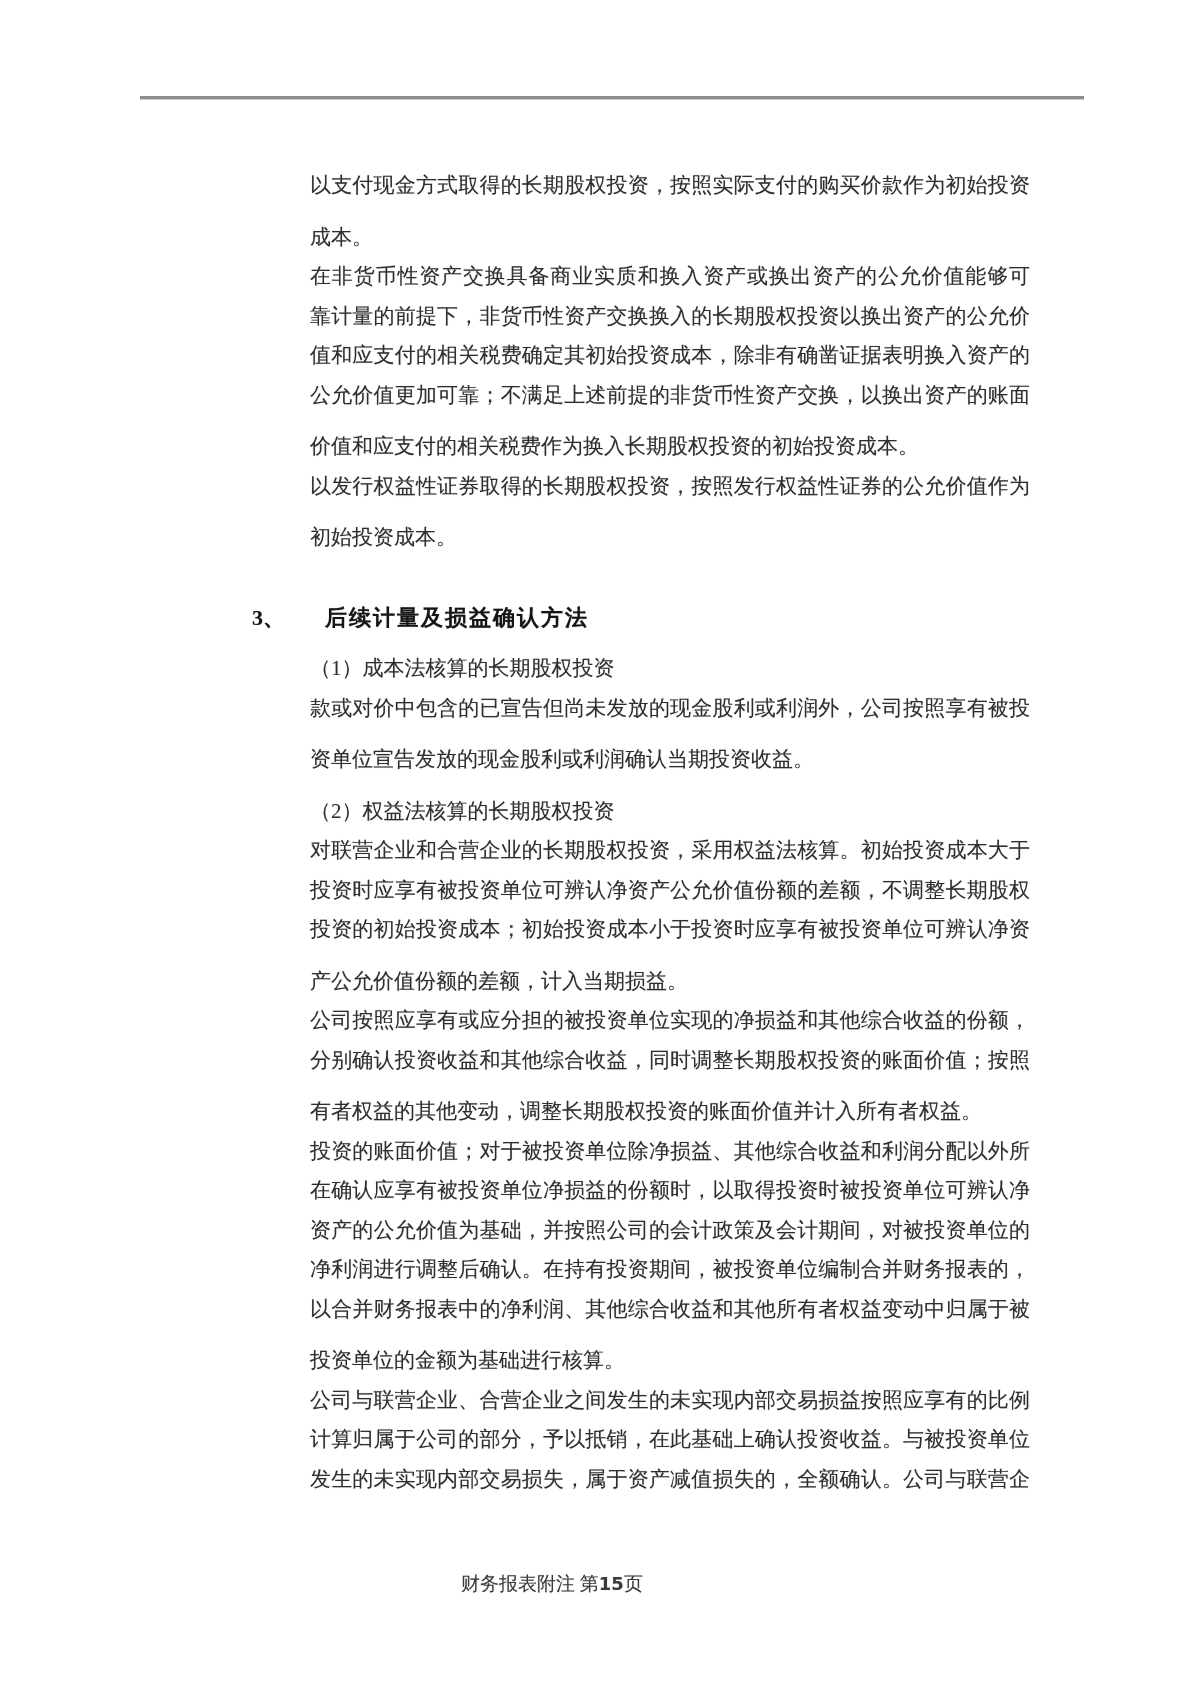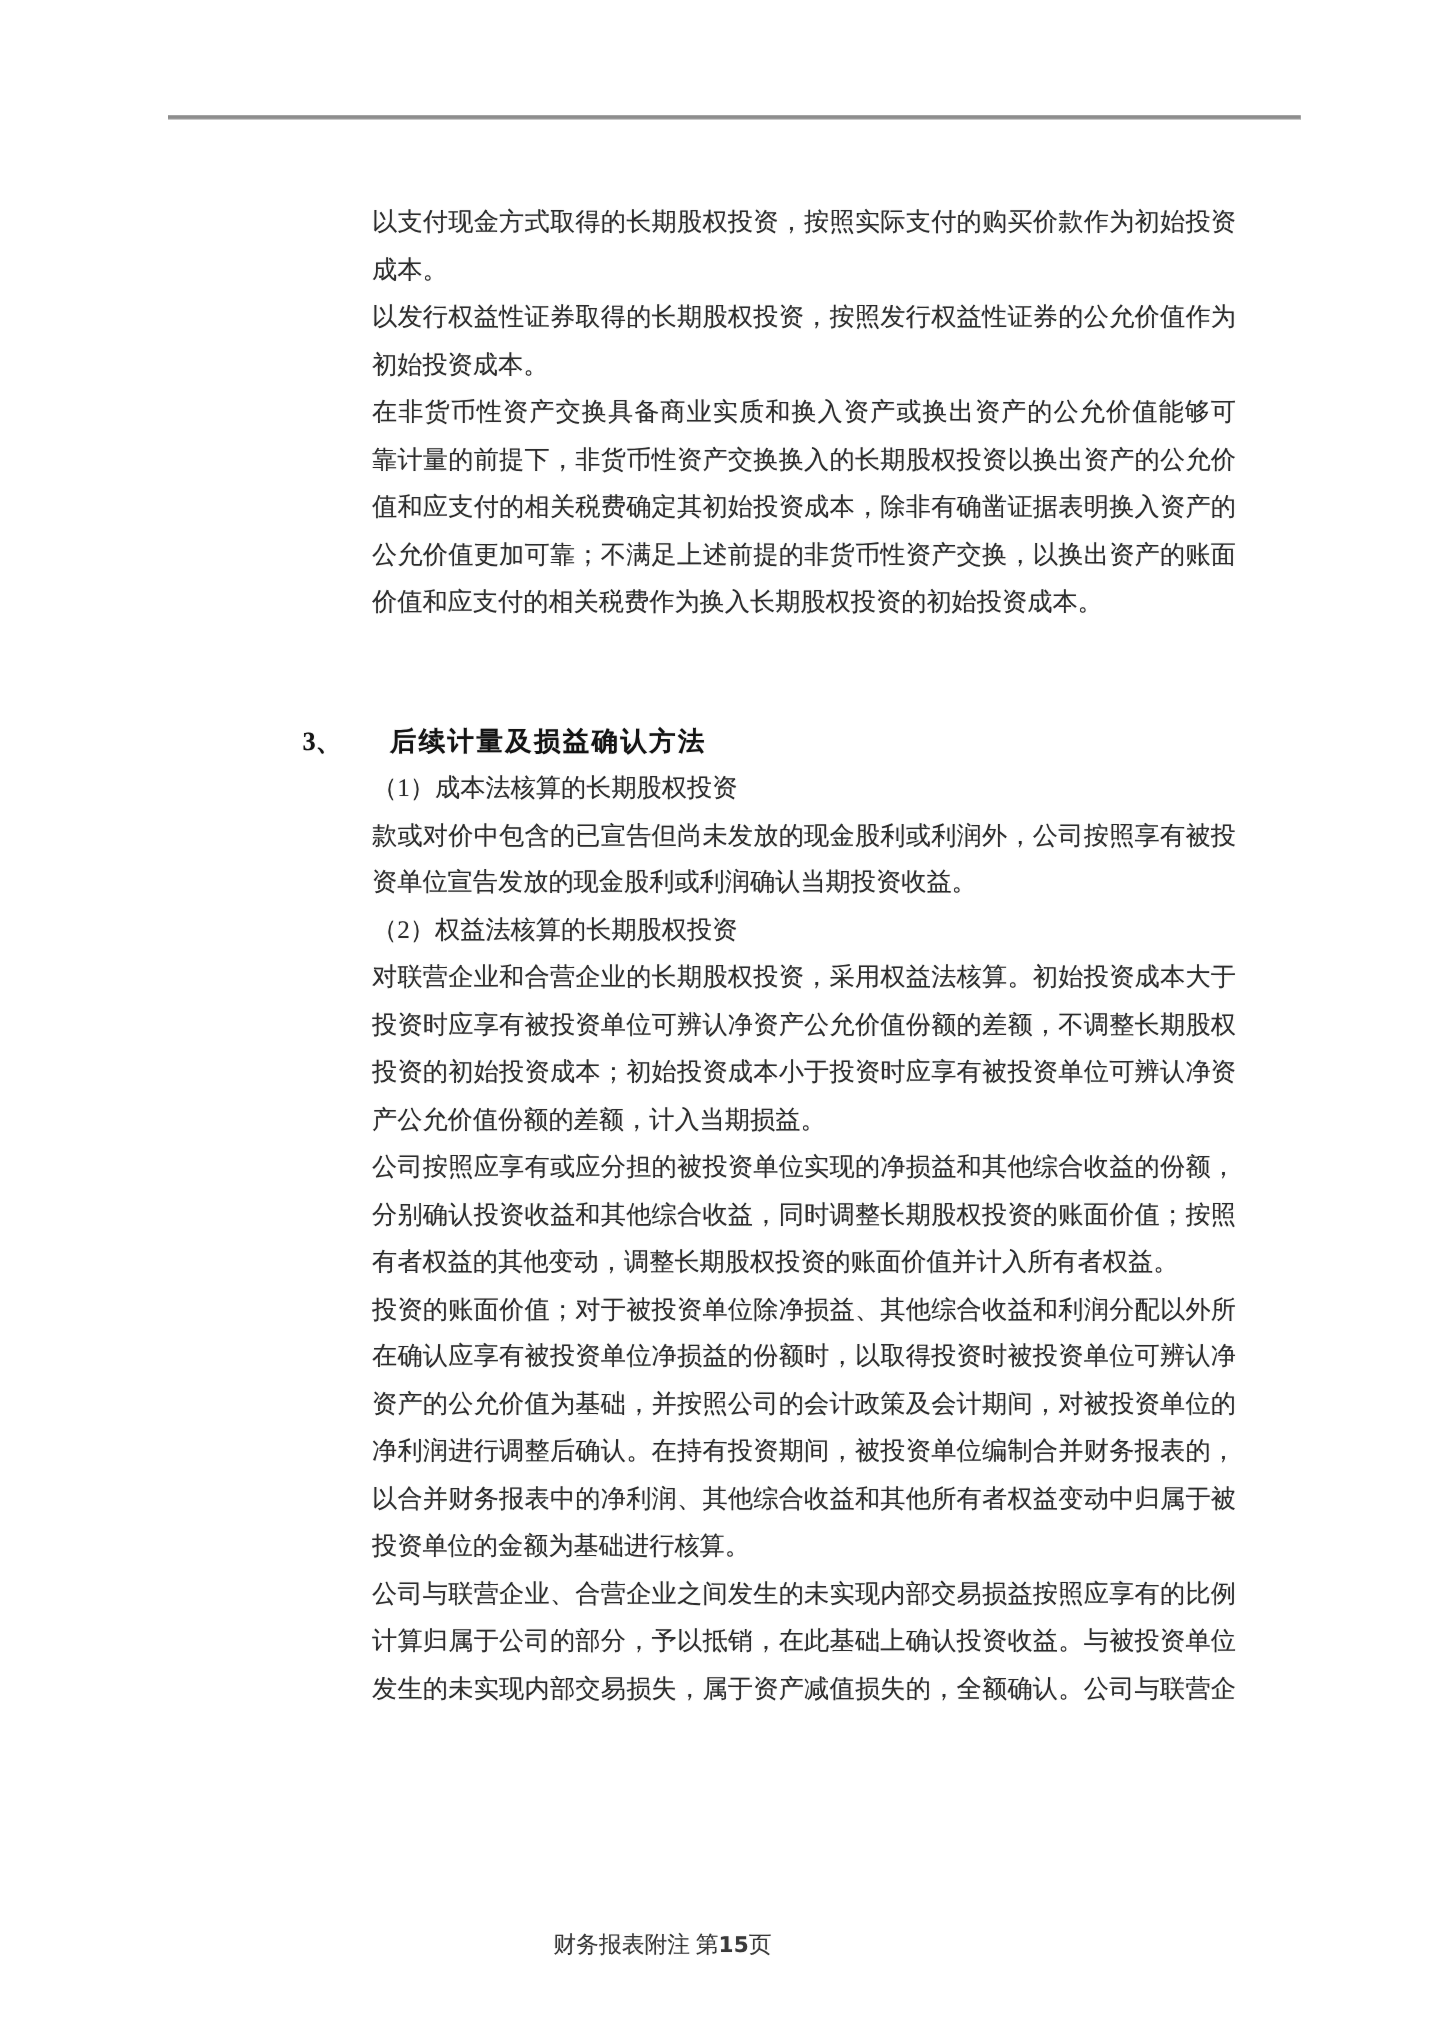--- a/index.html
+++ b/index.html
@@ -31,62 +31,62 @@
     text-shadow:0 0 1px rgba(70,70,70,0.35);
   }
   .line.j{
     text-align:justify;
     text-align-last:justify;
     text-justify:inter-character;
   }
   .line.last{
     text-align:left;
     white-space:nowrap;
+    margin-top:12px;
   }
   .heading{
     position:absolute;left:252px;top:599px;height:38px;line-height:38px;
     display:flex;align-items:center;
     font-weight:bold;color:#151515;
     font-size:22px;
     text-shadow:0 0 1px rgba(40,40,40,0.4);
   }
   .heading .num{display:inline-block;width:73px;}
   .heading .title{letter-spacing:2px;text-align:center;}
   .footer{
     position:absolute;left:0;top:1570px;width:1104px;height:28px;line-height:28px;
     text-align:center;font-size:19px;color:#3a3a3a;
     text-shadow:0 0 1px rgba(70,70,70,0.3);
-    margin-top:38px;
   }
   .footer .pagenum{
     font-family:"DejaVu Sans","Liberation Sans",sans-serif;
     font-weight:bold;font-size:18px;
   }
 </style>
 </head>
 <body>
 
 <div class="page">
   <div class="rule"></div>
 
   <div class="textcol" id="section-a">
       <div class="para">
         <div class="line j">以支付现金方式取得的长期股权投资，按照实际支付的购买价款作为初始投资</div>
         <div class="line last">成本。</div>
       </div>
       <div class="para">
-        <div class="line j">以发行权益性证券取得的长期股权投资，按照发行权益性证券的公允价值作为</div>
-        <div class="line last">初始投资成本。</div>
-      </div>
-      <div class="para">
         <div class="line j">在非货币性资产交换具备商业实质和换入资产或换出资产的公允价值能够可</div>
         <div class="line j">靠计量的前提下，非货币性资产交换换入的长期股权投资以换出资产的公允价</div>
         <div class="line j">值和应支付的相关税费确定其初始投资成本，除非有确凿证据表明换入资产的</div>
         <div class="line j">公允价值更加可靠；不满足上述前提的非货币性资产交换，以换出资产的账面</div>
         <div class="line last">价值和应支付的相关税费作为换入长期股权投资的初始投资成本。</div>
+      </div>
+      <div class="para">
+        <div class="line j">以发行权益性证券取得的长期股权投资，按照发行权益性证券的公允价值作为</div>
+        <div class="line last">初始投资成本。</div>
       </div>
     </div>
 
   <div class="heading">
     <span class="num">3、</span>
     <span class="title">后续计量及损益确认方法</span>
   </div>
 
   <div class="textcol" id="section-b">
       <div class="para">

